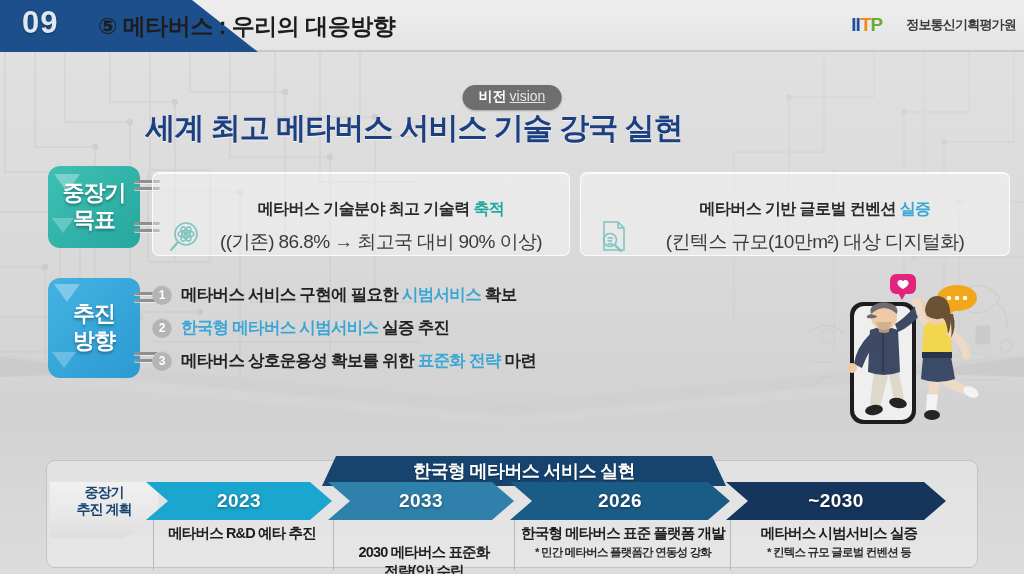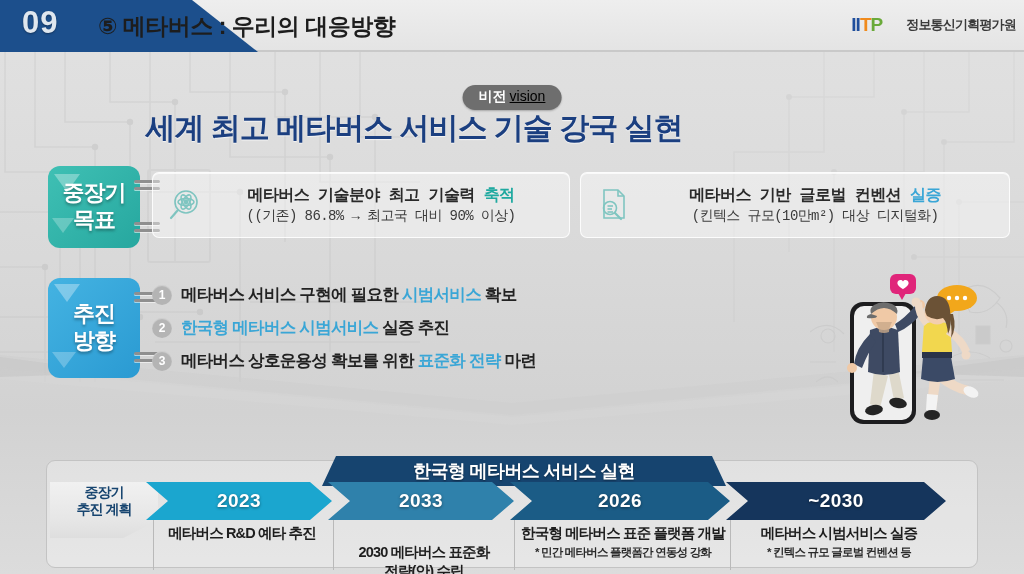--- a/index.html
+++ b/index.html
@@ -44,21 +44,21 @@
   .logo-mark .o { color:#f08a1c; }
   .logo-mark .g { color:#6aaa3a; }
   .logo-text { font-size:13px; color:#3a3a3a; font-weight:bold; letter-spacing:-.8px; }
 
   
   .vision-badge { position:absolute; left:50%; top:85px; transform:translateX(-50%);
                   background:#6e6e6e; color:#fff; border-radius:13px;
                   padding:3px 16px 4px; font-size:14px; white-space:nowrap;
                   box-shadow:0 1px 2px rgba(0,0,0,.25); }
   .vision-badge .ko { font-weight:bold; }
-  .vision-badge .en { color:#000000; font-weight:normal; margin-left:3px;text-decoration:underline; }
+  .vision-badge .en { color:#e5e5e5; font-weight:normal; margin-left:3px;text-decoration:underline; }
   .vision-title { position:absolute; left:0; top:108px; width:828px; text-align:center;
                   font-size:30px; font-weight:bold; color:#1b3f80; letter-spacing:-1px;
                   text-shadow:0 1px 1px rgba(255,255,255,.7); }
 
   
   .side-tab { position:absolute; border-radius:12px; color:#fff; font-weight:bold;
               display:flex; flex-direction:column; align-items:center;
               justify-content:center; line-height:1.22; font-size:22px;
               letter-spacing:-1px; overflow:hidden;
               text-shadow:0 2px 3px rgba(0,0,0,.35); }
@@ -66,33 +66,33 @@
   .rings { position:absolute; width:26px; }
   .ring { height:3px; background:#8f8f8f; border-radius:2px; margin:4px 0;
           box-shadow:0 1px 0 rgba(255,255,255,.55); }
 
   #tab-goal { left:48px; top:166px; width:92px; height:82px;
               background:linear-gradient(135deg,#3fc0b4 0%,#26a79f 100%); }
   #tab-dir  { left:48px; top:278px; width:92px; height:100px;
               background:linear-gradient(135deg,#44b3e2 0%,#2a9ad2 100%); }
 
   
-  .goal-card { position:absolute; height:66px; background:rgba(255,255,255,.40);
+  .goal-card { position:absolute; height:84px; background:rgba(255,255,255,.40);
                border:1px solid rgba(255,255,255,.85); border-radius:7px;
-               display:flex; align-items:center; padding:0 12px;
-               box-shadow:inset 0 1px 0 rgba(255,255,255,.75);font-family:Liberation Mono, monospace; }
+               display:flex; align-items:flex-end; padding:0 12px;
+               box-shadow:inset 0 1px 0 rgba(255,255,255,.75); }
   #goal-1 { left:152px; top:172px; width:418px; }
   #goal-2 { left:580px; top:172px; width:430px; }
   .goal-icon { width:40px; flex:0 0 40px; display:flex; align-items:center;
                justify-content:center; opacity:.55; }
   .goal-txt { flex:1; text-align:center; }
   .goal-main { font-size:16px; font-weight:bold; color:#2a2a2a; letter-spacing:-.6px; }
   .goal-main .hl { color:#1fa9a0; }
   .goal-main .hl2 { color:#3aa6d6; }
-  .goal-sub { font-size:14px; color:#3b3b3b; letter-spacing:-.6px; margin-top:1px; }
+  .goal-sub { font-size:19px; color:#3b3b3b; letter-spacing:-.6px; margin-top:9px; }
 
   
   .dir-panel { position:absolute; left:152px; top:278px; width:700px; height:100px; }
   .dir-item { display:flex; align-items:center; height:33.3px; }
   .dir-num { width:20px; height:20px; flex:0 0 20px; border-radius:50%;
              background:#b4b4b4; color:#fff; font-size:12px; font-weight:bold;
              display:flex; align-items:center; justify-content:center;
              margin-right:9px; box-shadow:inset 0 1px 1px rgba(255,255,255,.4); }
   .dir-txt { font-size:16.5px; font-weight:bold; color:#222; letter-spacing:-.7px; }
   .dir-txt .hl { color:#3aa6d6; }

